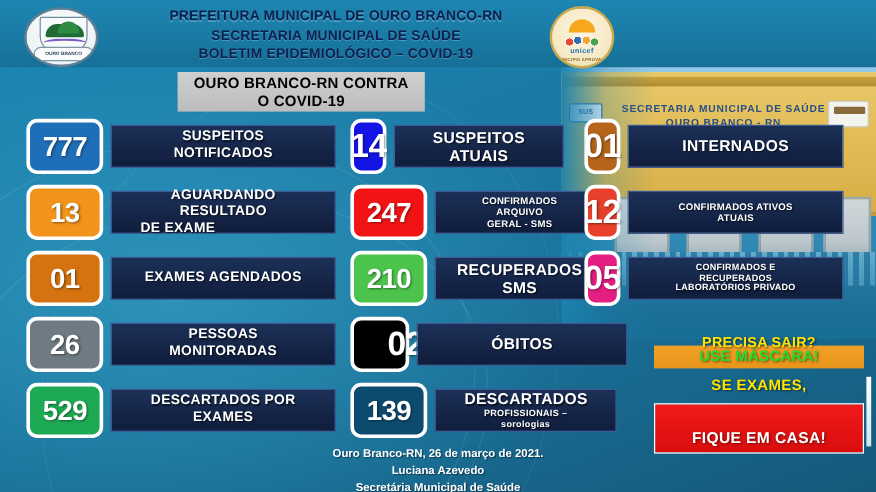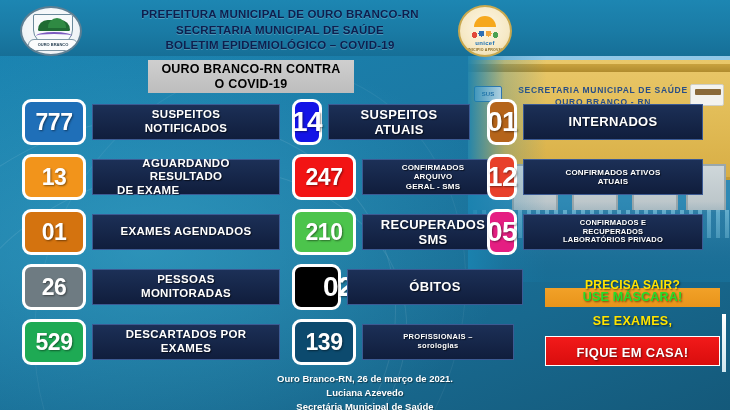--- a/index.html
+++ b/index.html
@@ -218,21 +218,21 @@
   #cta .bar-mask {
     margin-top: -4px; background: linear-gradient(180deg, #f2a128 0%, #e8941a 100%);
     padding: 2px 0 3px;
   }
   #cta .l-mascara { font-size: 12.5px; font-weight: bold; color: #22e02a;
     text-shadow: 1px 1px 2px rgba(0,0,0,.55); letter-spacing: .2px; }
   #cta .l-sepuder { margin-top: 7px; font-size: 12.5px; font-weight: bold; color: #ffe400;
     text-shadow: 1px 1px 2px rgba(0,0,0,.6); letter-spacing: .3px; }
   #cta .bar-casa {
     margin-top: 8px; background: linear-gradient(180deg, #f21a1a 0%, #d90d0d 100%);
-    padding: 8px 0 5px; border: 1px solid #ffffff;
+    padding: 20px 0 5px; border: 1px solid #ffffff;
   }
   #cta .l-casa { font-size: 13px; font-weight: bold; color: #ffffff; letter-spacing: .3px;
     text-shadow: 1px 1px 2px rgba(0,0,0,.5); }
   #cta .tick {
     position: absolute; right: -6px; top: 36px; width: 4px; height: 58px;
     background: linear-gradient(180deg, #ffffff, #cfe6ef);
   }
 
   
   #footer {
@@ -388,20 +388,21 @@
 <div class="row r5">
   <div class="cell c1">
     <div class="badge" style="background: rgb(30, 170, 84);">529</div>
     <div class="label">
       <span class="l1">DESCARTADOS  POR EXAMES</span>
     </div>
   </div>
   <div class="cell c2">
     <div class="badge" style="background: #0c4a6e;">139</div>
     <div class="label" style="width:152px;align-items:flex-start;">
+      <span class="l1 big" style="font-size:13px;">DESCARTADOS</span>
       <span class="l2" style="font-size:7.5px;">PROFISSIONAIS – sorologias</span>
     </div>
   </div>
 </div>
 
 <div id="cta">
   <div class="l-precisa">PRECISA SAIR?</div>
   <div class="bar-mask">
     <div class="l-mascara">USE MÁSCARA!</div>
   </div>

